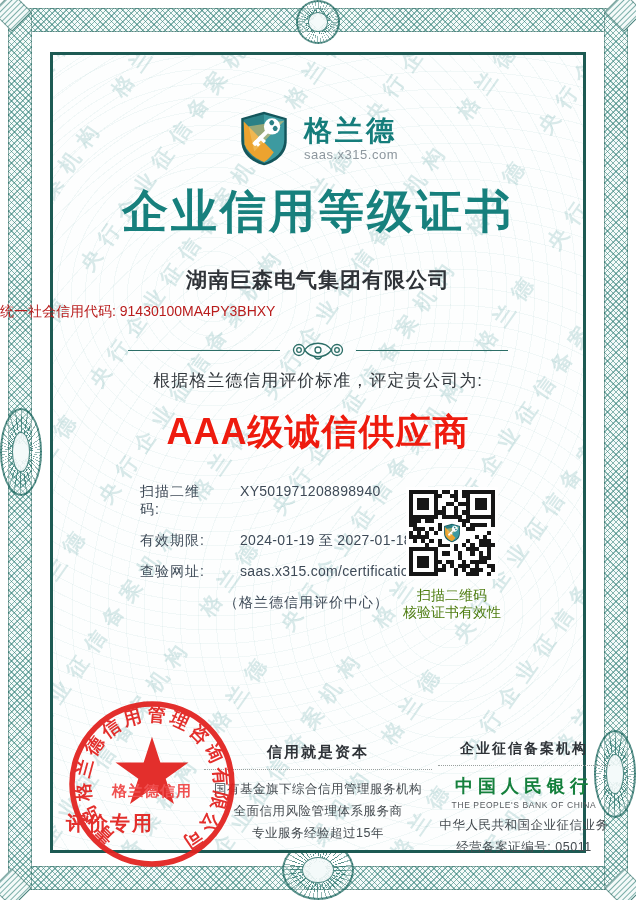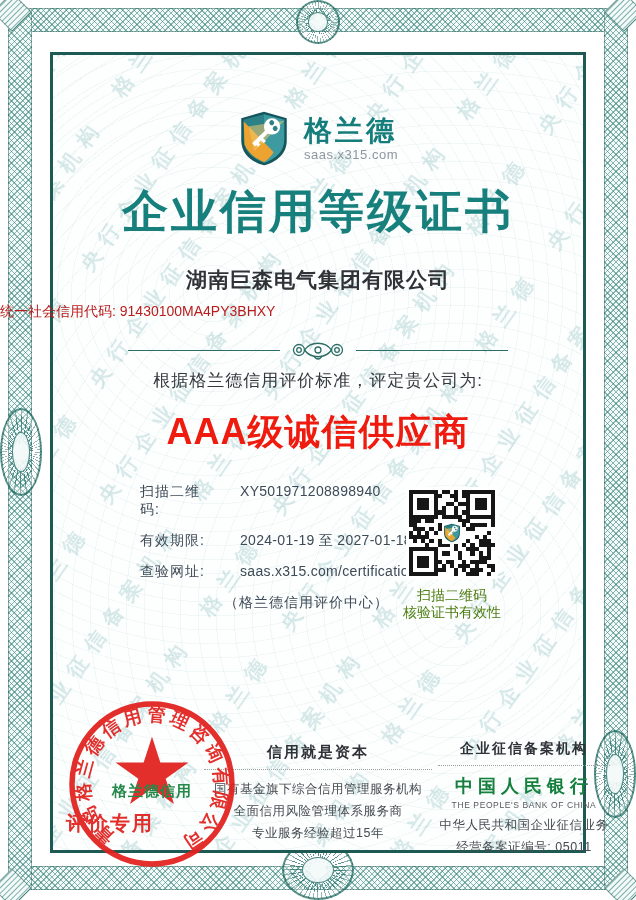--- a/index.html
+++ b/index.html
@@ -96,21 +96,21 @@
     width:20px; height:22px; background:#fff; padding:1px; }
   .qr-cap { margin-top:8px; font-size:14px; color:#4d7c0f; line-height:17px; }
 
   
   .stamp { left:66px; top:698px; width:172px; height:172px; opacity:.93; z-index:8; }
   .stamp svg { position:absolute; inset:0; }
   .stamp-star { position:absolute; left:50%; top:44%; width:76px; height:74px;
     transform:translate(-50%,-50%); background:#e2201d;
     clip-path:polygon(50% 0%,61% 35%,98% 35%,68% 57%,79% 91%,50% 70%,21% 91%,32% 57%,2% 35%,39% 35%); }
   .stamp-center { position:absolute; left:0; right:0; top:84px; text-align:center;
-    color:#15803d; font-size:15px; font-weight:bold; letter-spacing:1px; }
+    color:#ef4444; font-size:15px; font-weight:bold; letter-spacing:1px; }
   .stamp-bottom { position:absolute; left:0; right:0; top:112px; 
     color:#e2201d; font-size:20px; font-weight:bold; letter-spacing:2px; }
 
   
   .footer-center { left:50%; transform:translateX(-50%); top:743px; width:228px; text-align:center; }
   .footer-right  { left:438px; top:740px; width:172px; text-align:center; }
   .f-title { font-size:15px; font-weight:bold; color:#2f3338; letter-spacing:2px; }
   .f-dots { border-top:1.5px dotted #9aa19f; margin:7px 0 8px; }
   .f-line { font-size:12.5px; color:#454b50; line-height:22px; letter-spacing:.5px; }
   .bank-name { font-family:"Liberation Serif","DejaVu Serif",serif; font-size:18px; font-weight:bold;

